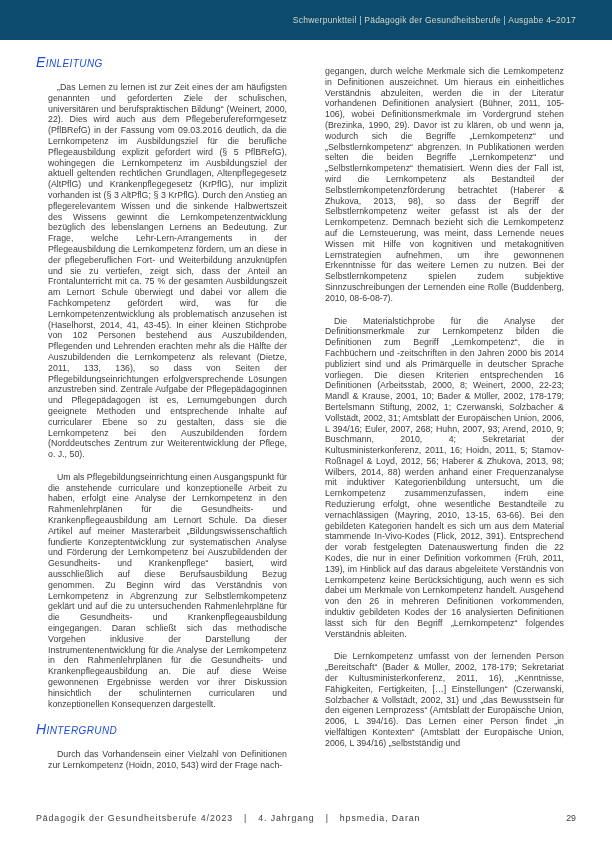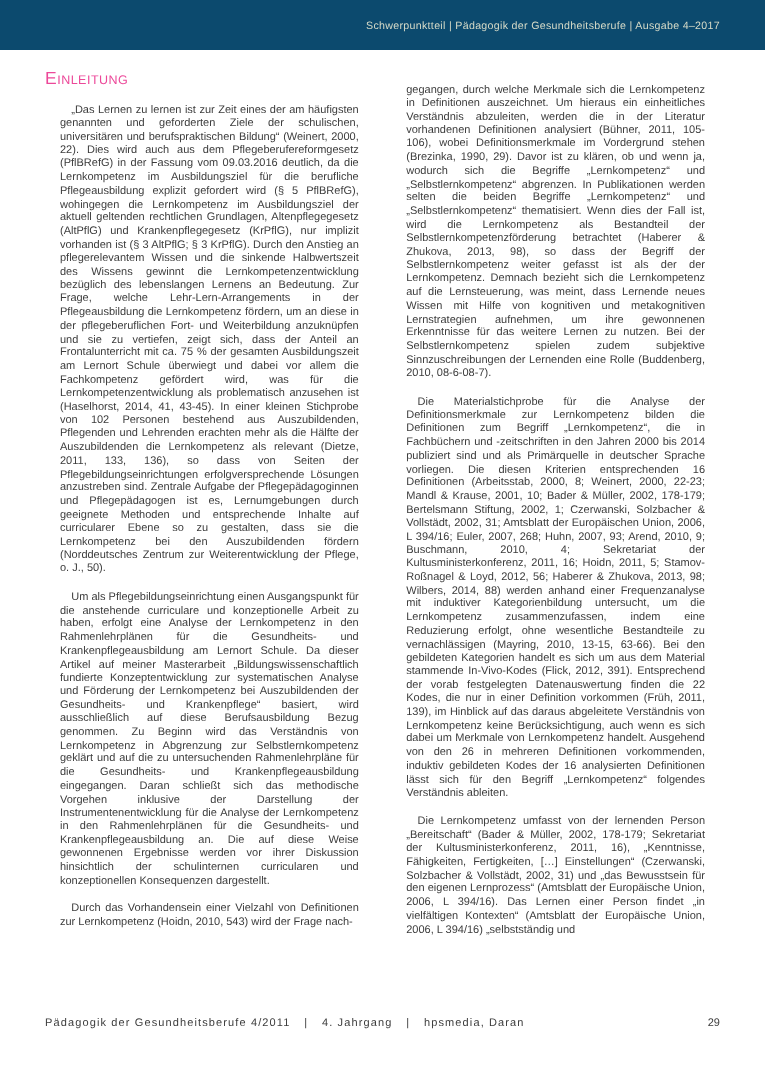--- a/index.html
+++ b/index.html
@@ -35,24 +35,25 @@
     hyphens: auto;
     -webkit-hyphens: auto;
   }
   .col-left  { left: 36px; }
   .col-right { left: 313px; }
   .section-heading {
     font-variant: small-caps;
     font-size: 14px;
     line-height: 16px;
     font-weight: 400;
-    color: #ec4899;
+    color: #1d4ed8;
     letter-spacing: 0.4px;
     margin: 0 0 9px 0;
     text-align: left;
+    font-style: italic;
   }
   .section-heading.second { margin-top: 12px; }
   .para { margin: 12px; }
   .para.indent { text-indent: 9px; }
   .para.gap-above { margin-top: 11px; }
   
   .footer {
     position: absolute;
     left: 36px; right: 36px; top: 813px;
     display: flex; align-items: baseline;
@@ -68,29 +69,30 @@
 <body>
 
 <header class="header-band">
   <span class="header-title">Schwerpunktteil | Pädagogik der Gesundheitsberufe | Ausgabe 4–2017</span>
 </header>
 
 <section class="col col-left">
   <h2 class="section-heading">Einleitung</h2>
   <p class="para indent">„Das Lernen zu lernen ist zur Zeit eines der am häufigsten genannten und geforderten Ziele der schulischen, universitären und berufspraktischen Bildung“ (Weinert, 2000, 22). Dies wird auch aus dem Pflegeberufereformgesetz (PflBRefG) in der Fassung vom 09.03.2016 deutlich, da die Lernkompetenz im Ausbildungsziel für die berufliche Pflegeausbildung explizit gefordert wird (§ 5 PflBRefG), wohingegen die Lernkompetenz im Ausbildungsziel der aktuell geltenden rechtlichen Grundlagen, Altenpflegegesetz (AltPflG) und Krankenpflegegesetz (KrPflG), nur implizit vorhanden ist (§ 3 AltPflG; § 3 KrPflG). Durch den Anstieg an pflegerelevantem Wissen und die sinkende Halbwertszeit des Wissens gewinnt die Lernkompetenzentwicklung bezüglich des lebenslangen Lernens an Bedeutung. Zur Frage, welche Lehr-Lern-Arrangements in der Pflegeausbildung die Lernkompetenz fördern, um an diese in der pflegeberuflichen Fort- und Weiterbildung anzuknüpfen und sie zu vertiefen, zeigt sich, dass der Anteil an Frontalunterricht mit ca. 75 % der gesamten Ausbildungszeit am Lernort Schule überwiegt und dabei vor allem die Fachkompetenz gefördert wird, was für die Lernkompetenzentwicklung als problematisch anzusehen ist (Haselhorst, 2014, 41, 43-45). In einer kleinen Stichprobe von 102 Personen bestehend aus Auszubildenden, Pflegenden und Lehrenden erachten mehr als die Hälfte der Auszubildenden die Lernkompetenz als relevant (Dietze, 2011, 133, 136), so dass von Seiten der Pflegebildungseinrichtungen erfolgversprechende Lösungen anzustreben sind. Zentrale Aufgabe der Pflegepädagoginnen und Pflegepädagogen ist es, Lernumgebungen durch geeignete Methoden und entsprechende Inhalte auf curricularer Ebene so zu gestalten, dass sie die Lernkompetenz bei den Auszubildenden fördern (Norddeutsches Zentrum zur Weiterentwicklung der Pflege, o. J., 50).</p>
   <p class="para indent">Um als Pflegebildungseinrichtung einen Ausgangspunkt für die anstehende curriculare und konzeptionelle Arbeit zu haben, erfolgt eine Analyse der Lernkompetenz in den Rahmenlehrplänen für die Gesundheits- und Krankenpflegeausbildung am Lernort Schule. Da dieser Artikel auf meiner Masterarbeit „Bildungswissenschaftlich fundierte Konzeptentwicklung zur systematischen Analyse und Förderung der Lernkompetenz bei Auszubildenden der Gesundheits- und Krankenpflege“ basiert, wird ausschließlich auf diese Berufsausbildung Bezug genommen. Zu Beginn wird das Verständnis von Lernkompetenz in Abgrenzung zur Selbstlernkompetenz geklärt und auf die zu untersuchenden Rahmenlehrpläne für die Gesundheits- und Krankenpflegeausbildung eingegangen. Daran schließt sich das methodische Vorgehen inklusive der Darstellung der Instrumentenentwicklung für die Analyse der Lernkompetenz in den Rahmenlehrplänen für die Gesundheits- und Krankenpflegeausbildung an. Die auf diese Weise gewonnenen Ergebnisse werden vor ihrer Diskussion hinsichtlich der schulinternen curricularen und konzeptionellen Konsequenzen dargestellt.</p>
+  <h2 class="section-heading second">Hintergrund</h2>
   <p class="para indent">Durch das Vorhandensein einer Vielzahl von Definitionen zur Lernkompetenz (Hoidn, 2010, 543) wird der Frage nach-</p>
 </section>
 
 <section class="col col-right">
   <p class="para">gegangen, durch welche Merkmale sich die Lernkompetenz in Definitionen auszeichnet. Um hieraus ein einheitliches Verständnis abzuleiten, werden die in der Literatur vorhandenen Definitionen analysiert (Bühner, 2011, 105-106), wobei Definitionsmerkmale im Vordergrund stehen (Brezinka, 1990, 29). Davor ist zu klären, ob und wenn ja, wodurch sich die Begriffe „Lernkompetenz“ und „Selbstlernkompetenz“ abgrenzen. In Publikationen werden selten die beiden Begriffe „Lernkompetenz“ und „Selbstlernkompetenz“ thematisiert. Wenn dies der Fall ist, wird die Lernkompetenz als Bestandteil der Selbstlernkompetenzförderung betrachtet (Haberer &amp; Zhukova, 2013, 98), so dass der Begriff der Selbstlernkompetenz weiter gefasst ist als der der Lernkompetenz. Demnach bezieht sich die Lernkompetenz auf die Lernsteuerung, was meint, dass Lernende neues Wissen mit Hilfe von kognitiven und metakognitiven Lernstrategien aufnehmen, um ihre gewonnenen Erkenntnisse für das weitere Lernen zu nutzen. Bei der Selbstlernkompetenz spielen zudem subjektive Sinnzuschreibungen der Lernenden eine Rolle (Buddenberg, 2010, 08-6-08-7).</p>
   <p class="para indent gap-above">Die Materialstichprobe für die Analyse der Definitionsmerkmale zur Lernkompetenz bilden die Definitionen zum Begriff „Lernkompetenz“, die in Fachbüchern und -zeitschriften in den Jahren 2000 bis 2014 publiziert sind und als Primärquelle in deutscher Sprache vorliegen. Die diesen Kriterien entsprechenden 16 Definitionen (Arbeitsstab, 2000, 8; Weinert, 2000, 22-23; Mandl &amp; Krause, 2001, 10; Bader &amp; Müller, 2002, 178-179; Bertelsmann Stiftung, 2002, 1; Czerwanski, Solzbacher &amp; Vollstädt, 2002, 31; Amtsblatt der Europäischen Union, 2006, L 394/16; Euler, 2007, 268; Huhn, 2007, 93; Arend, 2010, 9; Buschmann, 2010, 4; Sekretariat der Kultusministerkonferenz, 2011, 16; Hoidn, 2011, 5; Stamov-Roßnagel &amp; Loyd, 2012, 56; Haberer &amp; Zhukova, 2013, 98; Wilbers, 2014, 88) werden anhand einer Frequenzanalyse mit induktiver Kategorienbildung untersucht, um die Lernkompetenz zusammenzufassen, indem eine Reduzierung erfolgt, ohne wesentliche Bestandteile zu vernachlässigen (Mayring, 2010, 13-15, 63-66). Bei den gebildeten Kategorien handelt es sich um aus dem Material stammende In-Vivo-Kodes (Flick, 2012, 391). Entsprechend der vorab festgelegten Datenauswertung finden die 22 Kodes, die nur in einer Definition vorkommen (Früh, 2011, 139), im Hinblick auf das daraus abgeleitete Verständnis von Lernkompetenz keine Berücksichtigung, auch wenn es sich dabei um Merkmale von Lernkompetenz handelt. Ausgehend von den 26 in mehreren Definitionen vorkommenden, induktiv gebildeten Kodes der 16 analysierten Definitionen lässt sich für den Begriff „Lernkompetenz“ folgendes Verständnis ableiten.</p>
   <p class="para indent gap-above">Die Lernkompetenz umfasst von der lernenden Person „Bereitschaft“ (Bader &amp; Müller, 2002, 178-179; Sekretariat der Kultusministerkonferenz, 2011, 16), „Kenntnisse, Fähigkeiten, Fertigkeiten, […] Einstellungen“ (Czerwanski, Solzbacher &amp; Vollstädt, 2002, 31) und „das Bewusstsein für den eigenen Lernprozess“ (Amtsblatt der Europäische Union, 2006, L 394/16). Das Lernen einer Person findet „in vielfältigen Kontexten“ (Amtsblatt der Europäische Union, 2006, L 394/16) „selbstständig und</p>
 </section>
 
 <footer class="footer">
-  <span>Pädagogik der Gesundheitsberufe 4/2011</span>
+  <span>Pädagogik der Gesundheitsberufe 4/2023</span>
   <span class="sep">|</span>
   <span>4. Jahrgang</span>
   <span class="sep">|</span>
   <span>hpsmedia, Daran</span>
   <span class="page-number">29</span>
 </footer>
 
 </body></html>

